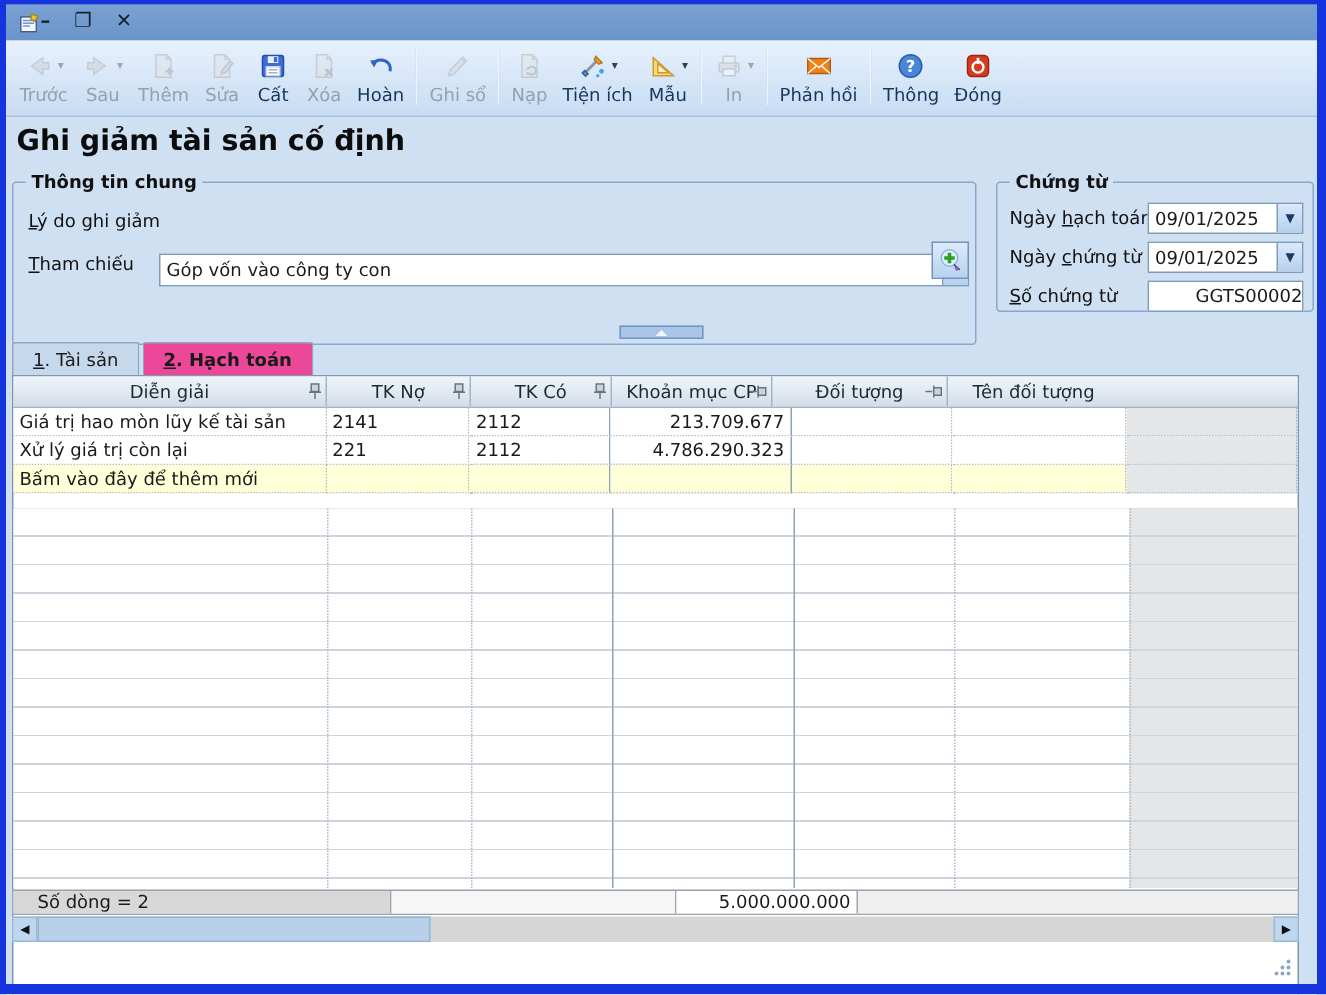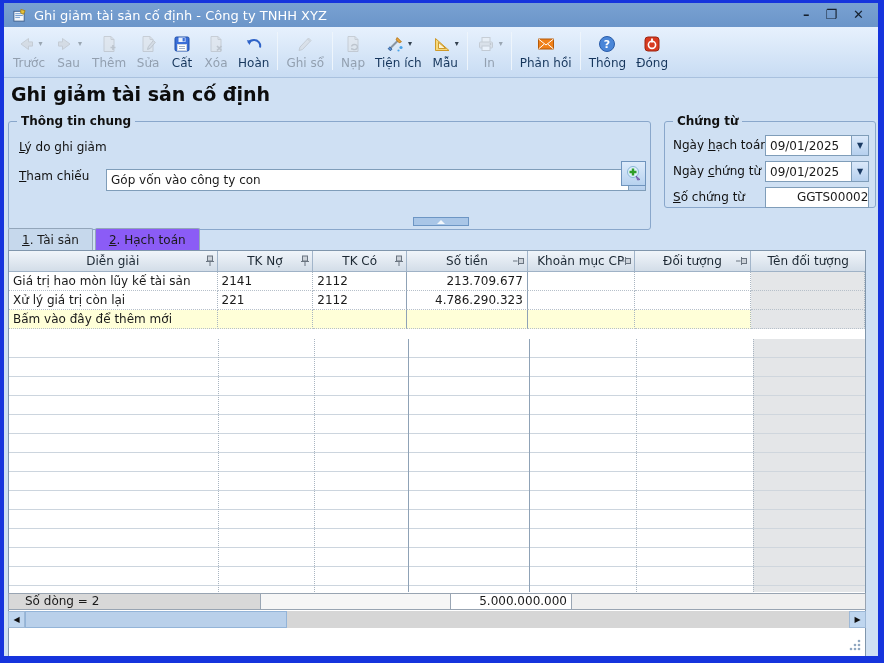--- a/index.html
+++ b/index.html
@@ -44,21 +44,21 @@
   .text-input { position:absolute; height:21px; background:#fff; border:1px solid #7f9db9; padding:2px 4px; line-height:15px; }
   .add-ref-btn { position:absolute; right:4px; top:39px; width:25px; height:25px; background:linear-gradient(#ddebfb,#b7d2ef); border:1px solid #6f94bd; display:flex; align-items:center; justify-content:center; }
 
   
   .splitter { position:absolute; left:413px; top:217px; width:56px; height:9px; background:#a9c6e7; border:1px solid #6d96c4; display:flex; align-items:center; justify-content:center; }
   .splitter .tri { width:0; height:0; border-left:4px solid transparent; border-right:4px solid transparent; border-bottom:4px solid #f2f7fc; }
 
   
   .tabs { position:absolute; left:8px; top:228px; height:22px; display:flex; gap:2px; }
   .tab { padding:2px 13px 0 13px; border:1px solid #93a6ba; border-bottom:none; border-radius:2px 2px 0 0; background:#c6d8ec; line-height:18px; white-space:nowrap; }
-  .tab.active { background:#8b5cf6; font-weight:normal; }
+  .tab.active { background:#ec4899; font-weight:bold; }
 
   
   .grid { position:absolute; left:8px; top:250px; width:858px; height:442px; border:1px solid #8096ac; background:#fff; }
   .thead { display:flex; height:21px; background:linear-gradient(#f0f5fa,#d3dde8); border-bottom:1px solid #9fb2c6; }
   .th { position:relative; display:flex; align-items:center; justify-content:center; font-size:12px; color:#1c2833; border-right:1px solid #a2b5ca; overflow:hidden; white-space:nowrap; }
   .pin { position:absolute; right:2px; top:4px; }
   .c1{width:209px}.c2{width:96px}.c3{width:94px}.c4{width:121px}.c5{width:107px}.c6{width:117px}.c7{width:114px;border-right:none}
   .tr { display:flex; height:19px; }
   .td { border-right:1px dotted #a9b5c1; border-bottom:1px dotted #b6c0ca; line-height:18px; overflow:hidden; white-space:nowrap; font-size:12px; background:#fff; }
   .td.c3, .td.c4 { border-right:1px solid #8fa2b6; }
@@ -95,21 +95,20 @@
   <div class="b-strip b-left"></div>
   <div class="b-strip b-right"></div>
   <div class="b-strip b-bottom"></div>
 
   <div class="titlebar">
     <svg width="15" height="15" viewBox="0 0 16 16">
         <rect x="2" y="3.5" width="11" height="10.5" fill="#f4f7fb" stroke="#3d5f8e"></rect>
         <path d="M3.5 6h8M3.5 8h8M3.5 10h5" stroke="#6f99cc" fill="none"></path>
         <path d="M9.5 1.5l4.5 1.4-1.8 3.8-3-1.6z" fill="#e8c23a" stroke="#a8861e"></path>
       </svg>
-    <span class="t-text">Ghi giảm tài sản cố định - Công ty TNHH XYZ</span>
     <span class="win-controls">
       <span>–</span>
       <span>❐</span>
       <span>✕</span>
     </span>
   </div>
 
   <div class="toolbar">
     <div class="tb-btn disabled">
       <span class="tb-iconrow">
@@ -331,27 +330,20 @@
           <span class="pin"><svg width="10" height="13" viewBox="0 0 10 13">
               <rect x="2.5" y="1" width="5" height="5" fill="#cdd3da" stroke="#6a7480"></rect>
               <path d="M1 6.5h8M5 6.5V11" stroke="#6a7480" fill="none"></path>
             </svg></span>
         </div>
       <div class="th c3">
           <span>TK Có</span>
           <span class="pin"><svg width="10" height="13" viewBox="0 0 10 13">
               <rect x="2.5" y="1" width="5" height="5" fill="#cdd3da" stroke="#6a7480"></rect>
               <path d="M1 6.5h8M5 6.5V11" stroke="#6a7480" fill="none"></path>
-            </svg></span>
-        </div>
-      <div class="th c4">
-          <span>Số tiền</span>
-          <span class="pin"><svg width="13" height="10" viewBox="0 0 13 10">
-              <path d="M1 5h4.5M6.5 1v8" stroke="#6a7480" fill="none"></path>
-              <rect x="6.5" y="2.5" width="5" height="5" fill="#cdd3da" stroke="#6a7480"></rect>
             </svg></span>
         </div>
       <div class="th c5">
           <span>Khoản mục CP</span>
           <span class="pin"><svg width="13" height="10" viewBox="0 0 13 10">
               <path d="M1 5h4.5M6.5 1v8" stroke="#6a7480" fill="none"></path>
               <rect x="6.5" y="2.5" width="5" height="5" fill="#cdd3da" stroke="#6a7480"></rect>
             </svg></span>
         </div>
       <div class="th c6">

